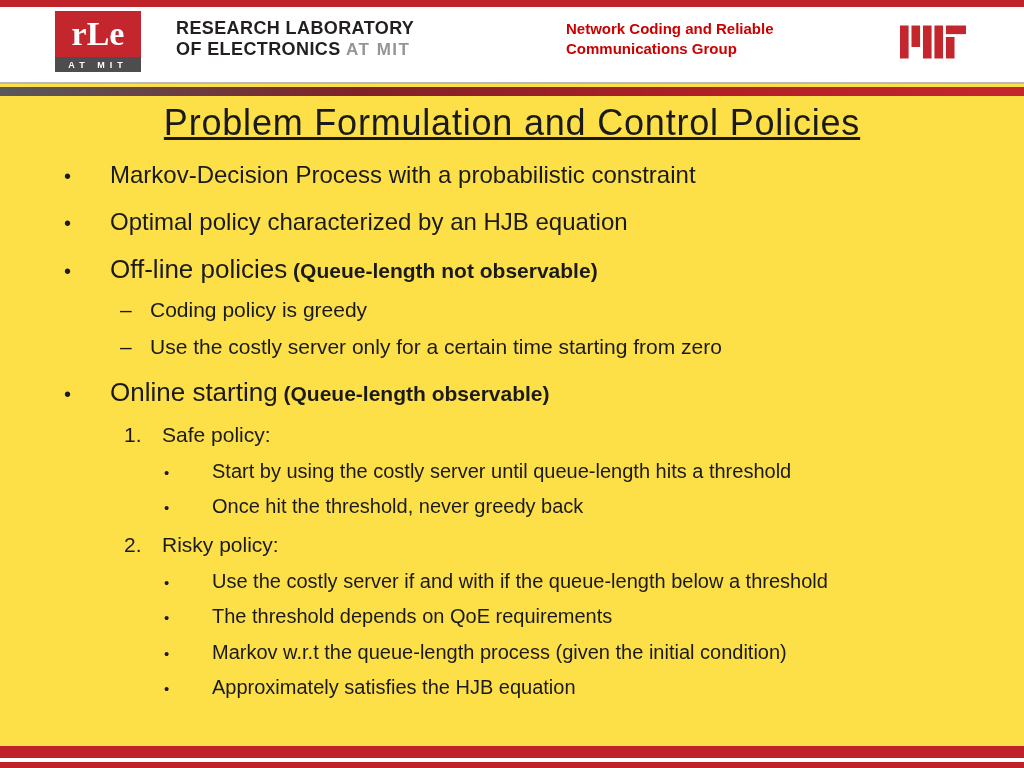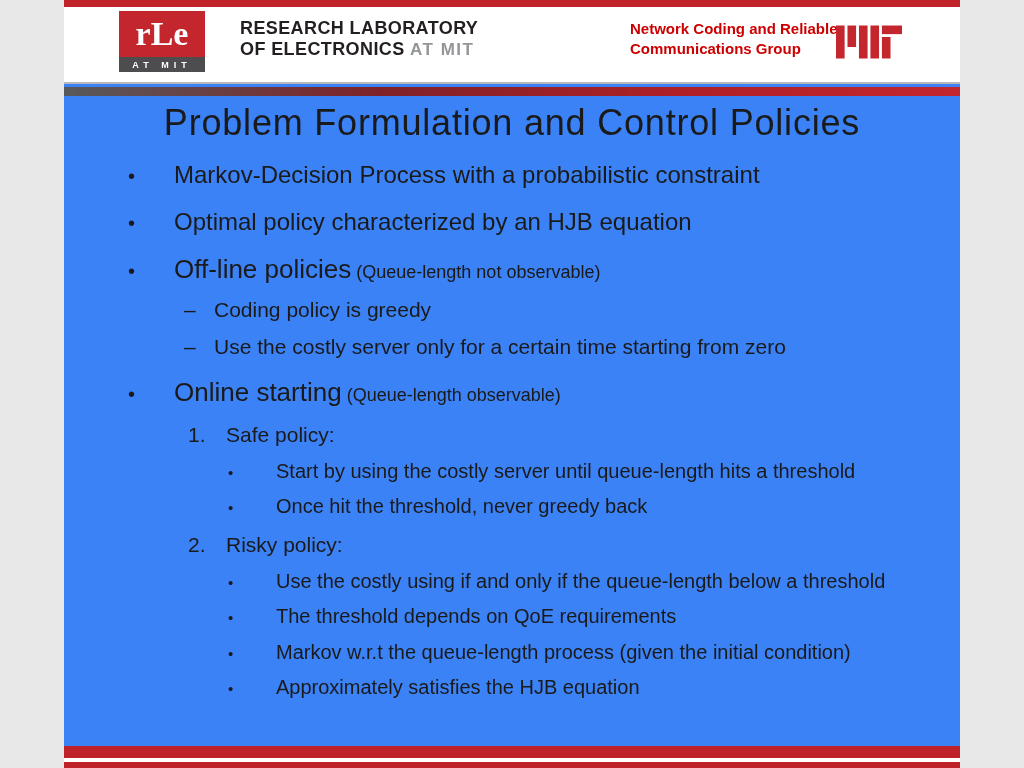--- a/index.html
+++ b/index.html
@@ -1,20 +1,20 @@
 <!DOCTYPE html>
 <html><head>
 <meta charset="utf-8">
 <style>
   html,body { margin:0; padding:0; background:#e8e8e8; }
   .slide {
     position:relative;
-    width:896px; height:768px;
+    width:1024px; height:768px;
     margin:0 auto;
-    background:#3b82f6;
+    background:#fde047;
     overflow:hidden;
     font-family:"Liberation Sans", sans-serif;
     color:#1a1a1a;
   }
 
   
   .top-strip { position:absolute; top:0; left:0; right:0; height:7px; background:#c0222a; }
   .bottom-bars { position:absolute; left:0; right:0; bottom:0; }
   .bb1 { height:12px; background:#c0222a; }
   .bb-gap { height:4px; background:#ffffff; }
@@ -47,34 +47,34 @@
   .mit-logo rect { fill:#c4262e; }
 
   .sep-gray { position:absolute; top:82px; left:0; right:0; height:2px; background:#b9b9bb; }
   .sep-bar  { position:absolute; top:87px; left:0; right:0; height:9px;
               background:linear-gradient(90deg,#58595b 0%,#7e2228 35%,#b02026 70%,#c4262e 100%); }
 
   
   .content { position:absolute; top:98px; left:0; right:0; bottom:26px; }
   .title {
     text-align:center; font-size:36px; letter-spacing:0.8px;
-    margin-top:4px; color:#1a1a1a;
+    margin-top:4px; color:#1a1a1a;text-decoration:underline;
   }
 
   .list { margin-top:8px; padding-left:64px; padding-right:30px; }
   .li { display:flex; align-items:baseline; line-height:1.28; }
   .marker { flex:0 0 auto; }
   .txt { white-space:pre-wrap; }
 
   .l1 { font-size:24px; margin-top:16px; }
   .l1 > .marker { width:46px; font-size:20px; }
 
   .big { font-size:26px; margin-top:16px; }
   .big > .marker { width:46px; font-size:20px; }
-  .big .sfx { font-size:18px; white-space:pre-wrap; }
+  .big .sfx { font-size:21px; white-space:pre-wrap;font-weight:bold; }
 
   .l2 { font-size:21px; margin-left:56px; margin-top:10px; }
   .l2 > .marker { width:30px; }
 
   .ln { font-size:21px; margin-left:60px; margin-top:12px; }
   .ln > .marker { width:38px; }
 
   .l3 { font-size:20px; margin-left:100px; margin-top:10px; }
   .l3 > .marker { width:48px; font-size:15px; }
 </style>
@@ -171,21 +171,21 @@
         <span class="txt">Once hit the threshold, never greedy back</span>
       </div>
 
       <div class="li ln">
         <span class="marker">2.</span>
         <span class="txt">Risky policy:</span>
       </div>
 
       <div class="li l3">
         <span class="marker">•</span>
-        <span class="txt">Use the costly using if and only if the queue-length below a threshold</span>
+        <span class="txt">Use the costly server if and with if the queue-length below a threshold</span>
       </div>
 
       <div class="li l3">
         <span class="marker">•</span>
         <span class="txt">The threshold depends on QoE requirements</span>
       </div>
 
       <div class="li l3">
         <span class="marker">•</span>
         <span class="txt">Markov w.r.t the queue-length process (given the initial condition)</span>

